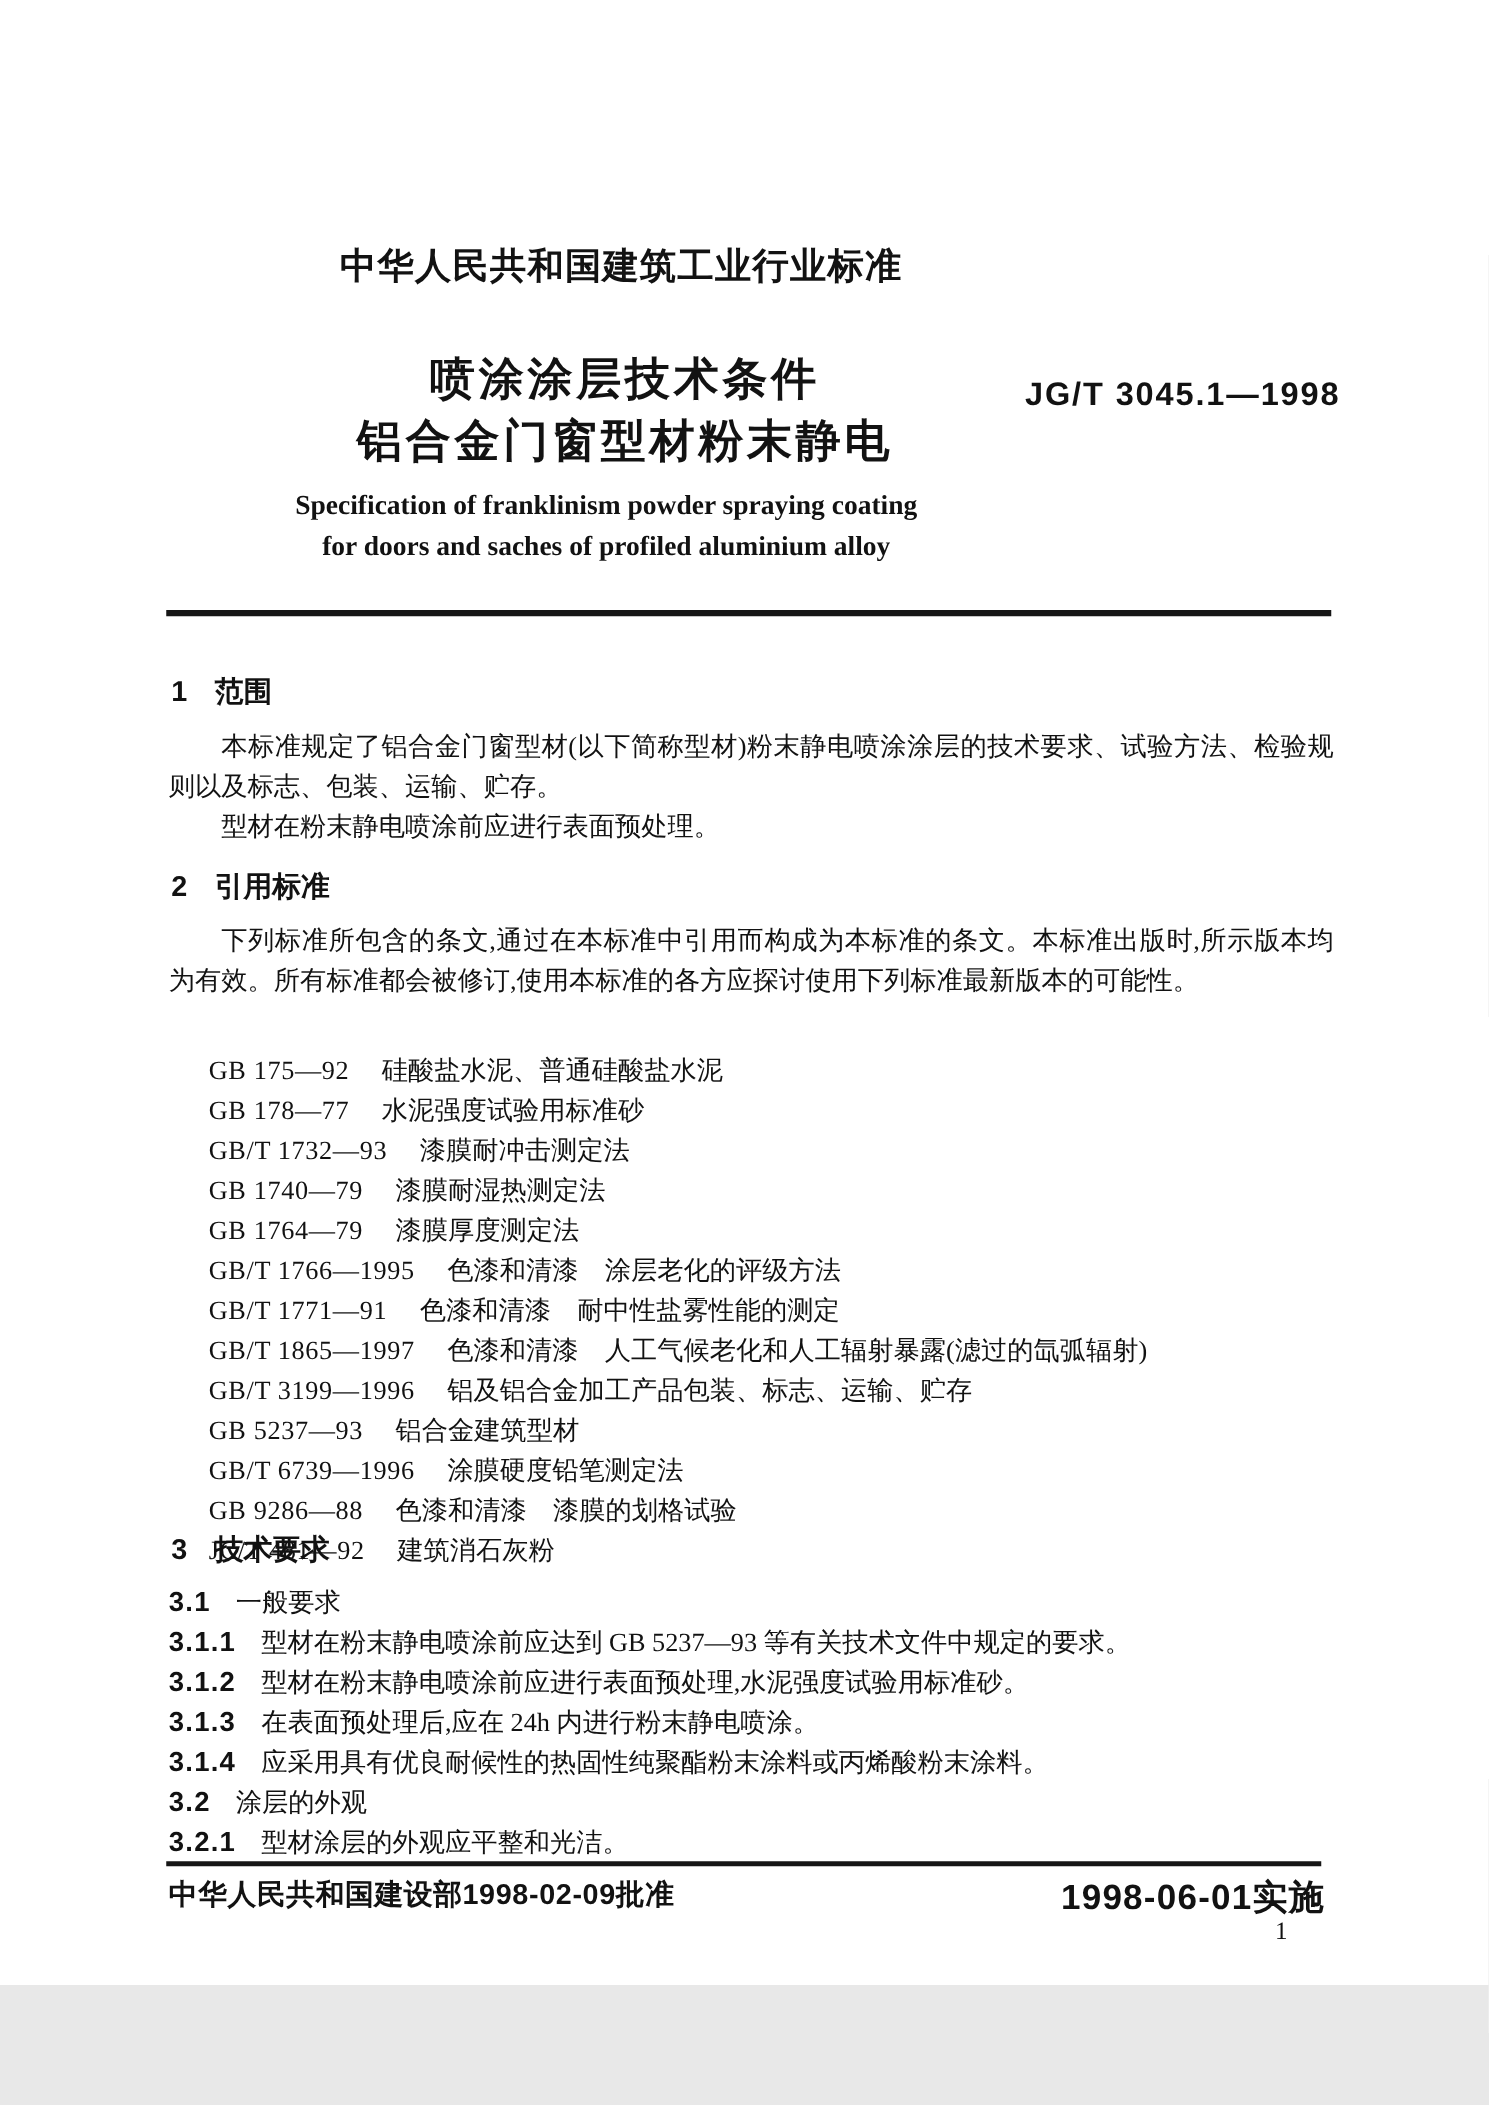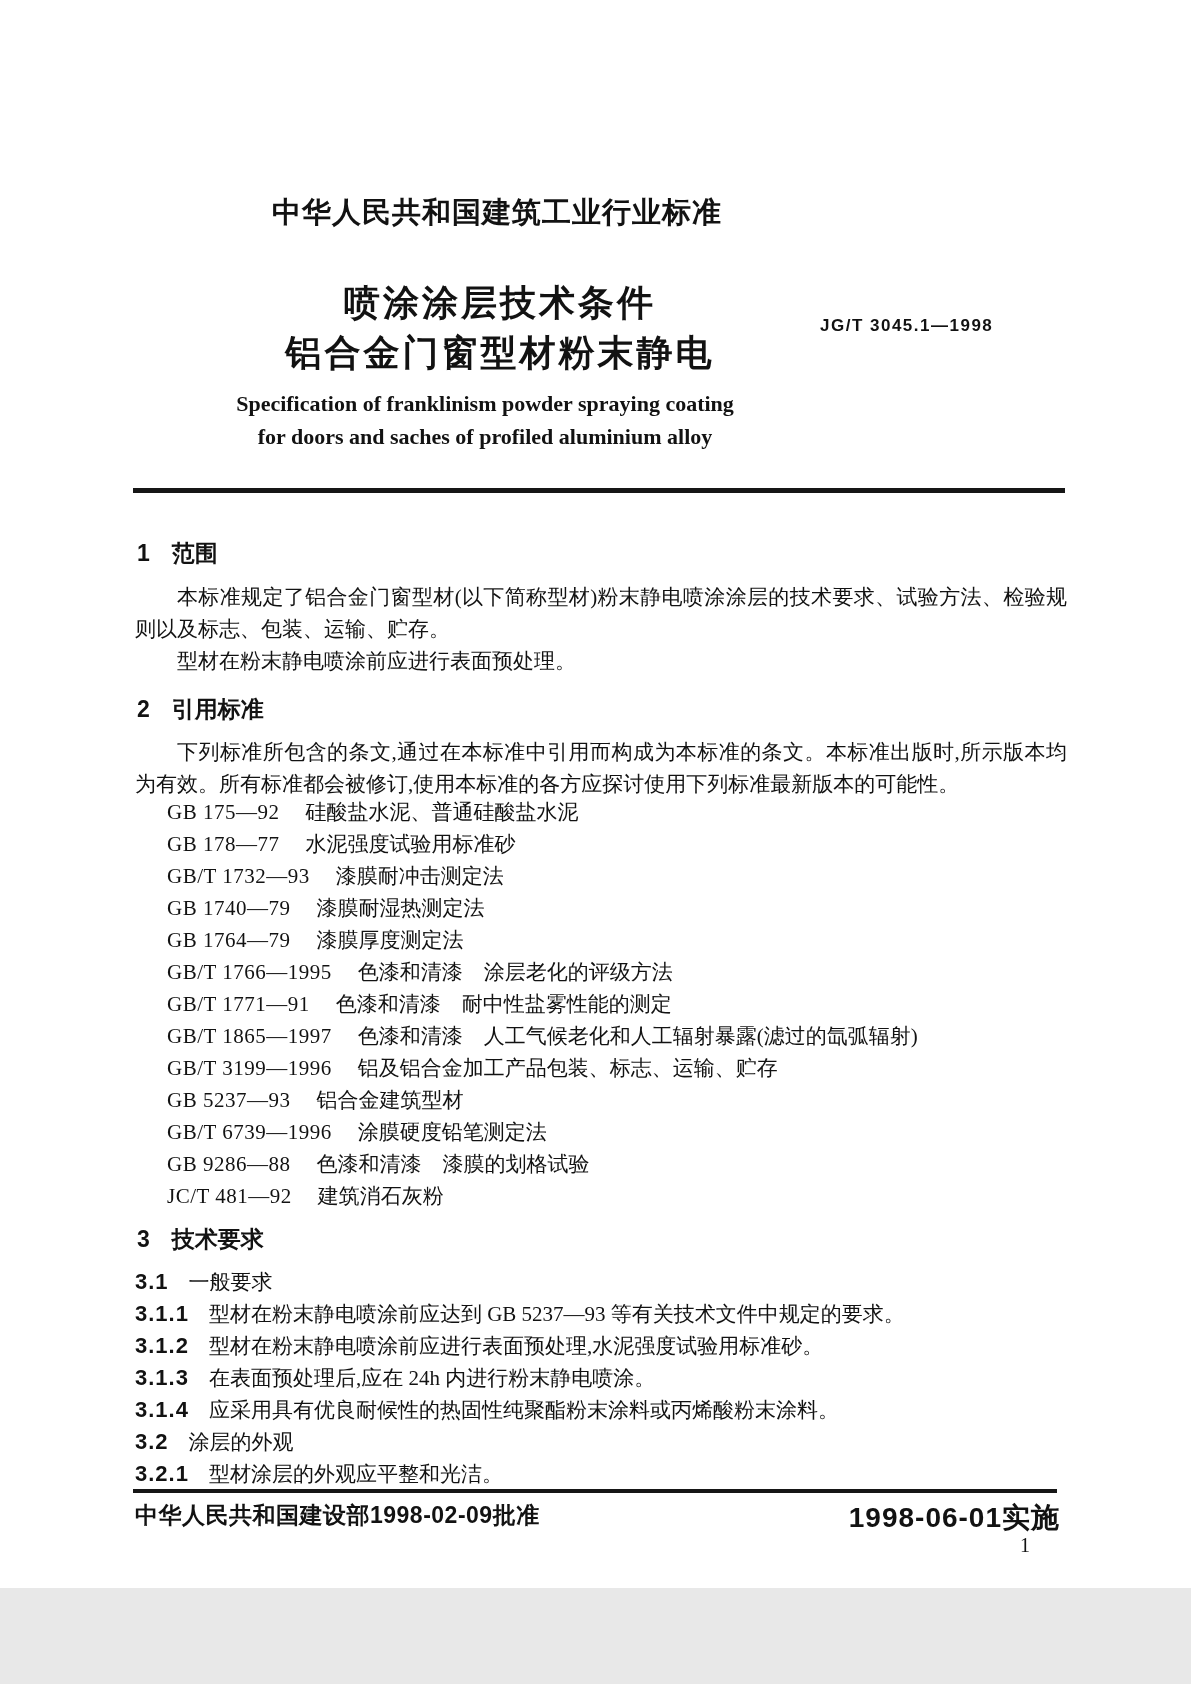--- a/index.html
+++ b/index.html
@@ -28,24 +28,24 @@
   .title-block {
     top: 278px; left: 150px; width: 700px;
     text-align: center;
     font-family: "Liberation Sans", "DejaVu Sans", sans-serif;
     font-weight: 700;
     font-size: 36px;
     line-height: 50px;
     letter-spacing: 3px;
   }
   .standard-number {
-    top: 316px; left: 820px;
+    top: 300px; left: 820px;
     font-family: "Liberation Sans", "DejaVu Sans", sans-serif;
     font-weight: 600;
-    font-size: 17px;
+    font-size: 26px;
     letter-spacing: 1.5px;
     white-space: nowrap;
     text-align: right;
   }
   .english-title {
     top: 387px; left: 135px; width: 700px;
     text-align: center;
     font-family: "Liberation Serif", "DejaVu Serif", serif;
     font-weight: 700;
     font-size: 22px;
@@ -139,21 +139,21 @@
     <span class="sec-num">1</span><span>范围</span>
   </div>
   <div class="abs body-par" style="top:581px;">本标准规定了铝合金门窗型材(以下简称型材)粉末静电喷涂涂层的技术要求、试验方法、检验规则以及标志、包装、运输、贮存。</div>
   <div class="abs body-par" style="top:645px;">型材在粉末静电喷涂前应进行表面预处理。</div>
 
   <div class="abs sec-heading" style="top:694px; left:137px;">
     <span class="sec-num">2</span><span>引用标准</span>
   </div>
   <div class="abs body-par" style="top:736px;">下列标准所包含的条文,通过在本标准中引用而构成为本标准的条文。本标准出版时,所示版本均为有效。所有标准都会被修订,使用本标准的各方应探讨使用下列标准最新版本的可能性。</div>
 
-  <div class="abs std-list" style="top:796px;">
+  <div class="abs std-list" style="top:840px;">
 
   <div class="std-row">
         <span class="std-code">GB 175—92</span><span class="std-title">硅酸盐水泥、普通硅酸盐水泥</span>
       </div>
       <div class="std-row">
         <span class="std-code">GB 178—77</span><span class="std-title">水泥强度试验用标准砂</span>
       </div>
       <div class="std-row">
         <span class="std-code">GB/T 1732—93</span><span class="std-title">漆膜耐冲击测定法</span>
       </div>

